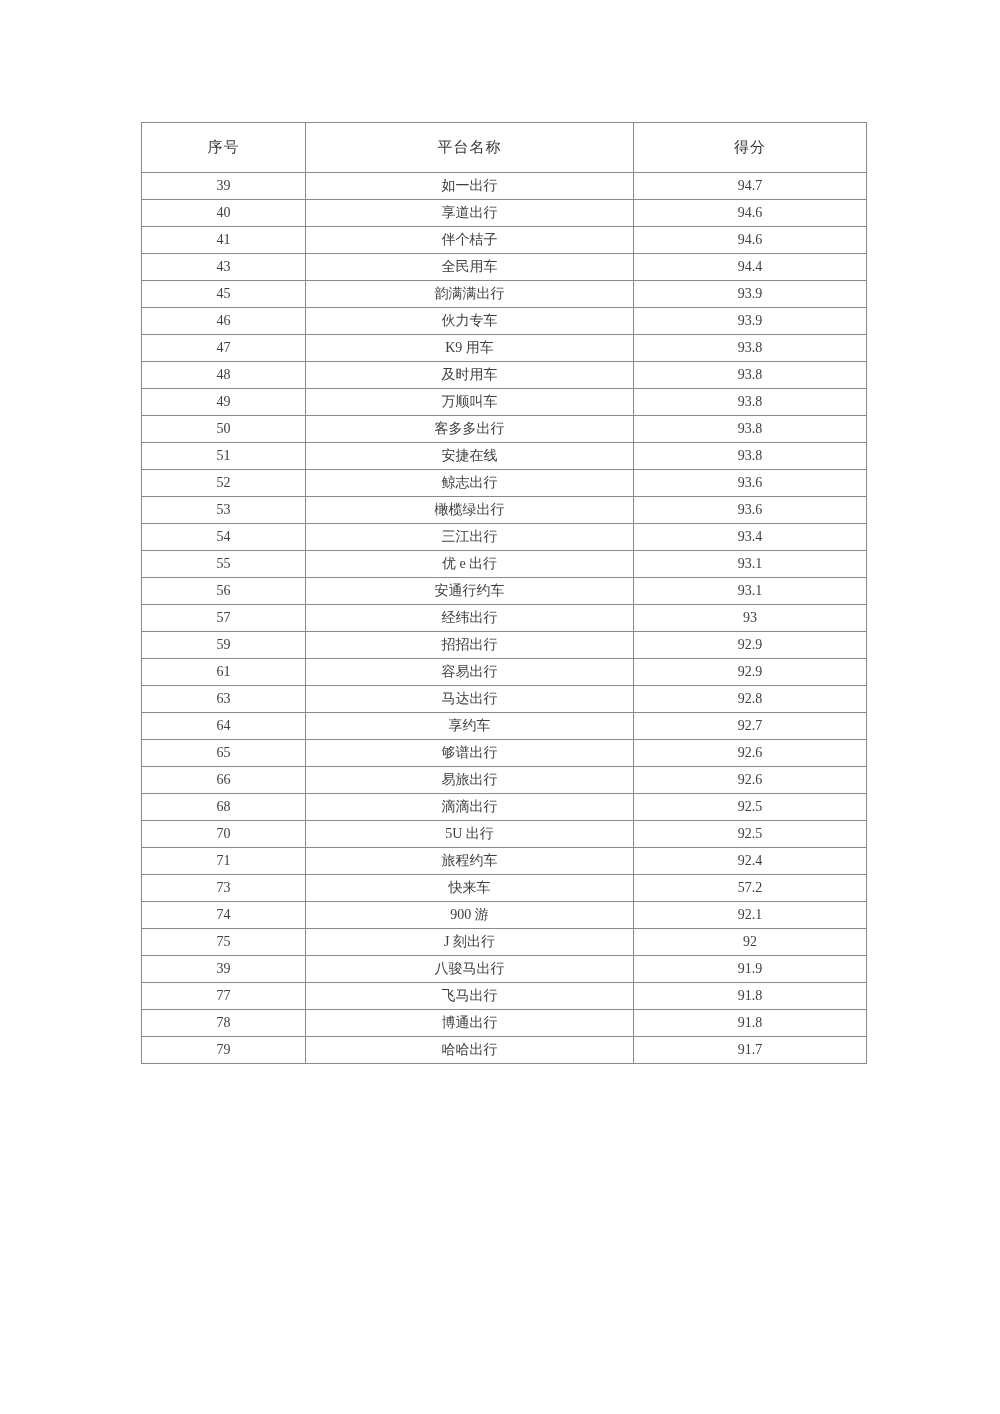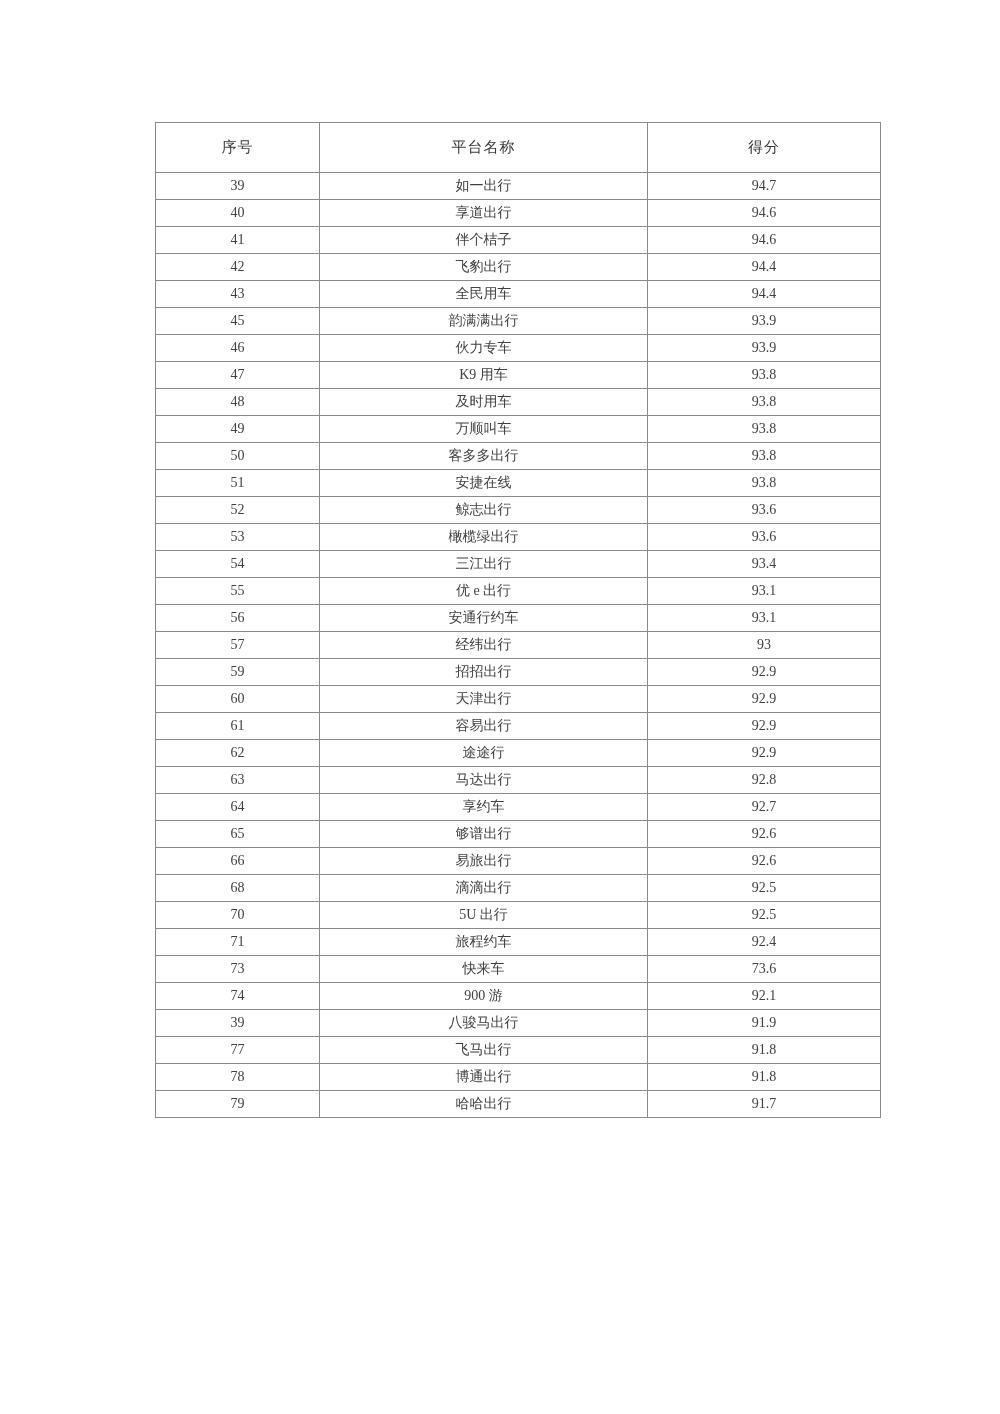--- a/index.html
+++ b/index.html
@@ -14,21 +14,21 @@
     font-family: "Liberation Serif", "DejaVu Serif", serif;
     color: #3d3d3d;
   }
   .page {
     position: absolute;
     inset: 0;
     background: #ffffff;
   }
   table.doc-table {
     position: absolute;
-    left: 155px;
+    left: 141px;
     top: 122px;
     width: 725px;
     border-collapse: collapse;
     table-layout: fixed;
     border-radius: 13px;
   }
   table.doc-table th,
   table.doc-table td {
     border: 1px solid #8a8a8a;
     text-align: center;
@@ -80,25 +80,20 @@
           <td>40</td>
           <td>享道出行</td>
           <td>94.6</td>
         </tr>
         <tr>
           <td>41</td>
           <td>伴个桔子</td>
           <td>94.6</td>
         </tr>
         <tr>
-          <td>42</td>
-          <td>飞豹出行</td>
-          <td>94.4</td>
-        </tr>
-        <tr>
           <td>43</td>
           <td>全民用车</td>
           <td>94.4</td>
         </tr>
         <tr>
           <td>45</td>
           <td>韵满满出行</td>
           <td>93.9</td>
         </tr>
         <tr>
@@ -160,35 +155,25 @@
           <td>57</td>
           <td>经纬出行</td>
           <td>93</td>
         </tr>
         <tr>
           <td>59</td>
           <td>招招出行</td>
           <td>92.9</td>
         </tr>
         <tr>
-          <td>60</td>
-          <td>天津出行</td>
-          <td>92.9</td>
-        </tr>
-        <tr>
           <td>61</td>
           <td>容易出行</td>
           <td>92.9</td>
         </tr>
         <tr>
-          <td>62</td>
-          <td>途途行</td>
-          <td>92.9</td>
-        </tr>
-        <tr>
           <td>63</td>
           <td>马达出行</td>
           <td>92.8</td>
         </tr>
         <tr>
           <td>64</td>
           <td>享约车</td>
           <td>92.7</td>
         </tr>
         <tr>
@@ -212,26 +197,31 @@
           <td>92.5</td>
         </tr>
         <tr>
           <td>71</td>
           <td>旅程约车</td>
           <td>92.4</td>
         </tr>
         <tr>
           <td>73</td>
           <td>快来车</td>
-          <td>73.6</td>
+          <td>57.2</td>
         </tr>
         <tr>
           <td>74</td>
           <td>900 游</td>
           <td>92.1</td>
+        </tr>
+        <tr>
+          <td>75</td>
+          <td>J 刻出行</td>
+          <td>92</td>
         </tr>
         <tr>
           <td>39</td>
           <td>八骏马出行</td>
           <td>91.9</td>
         </tr>
         <tr>
           <td>77</td>
           <td>飞马出行</td>
           <td>91.8</td>

